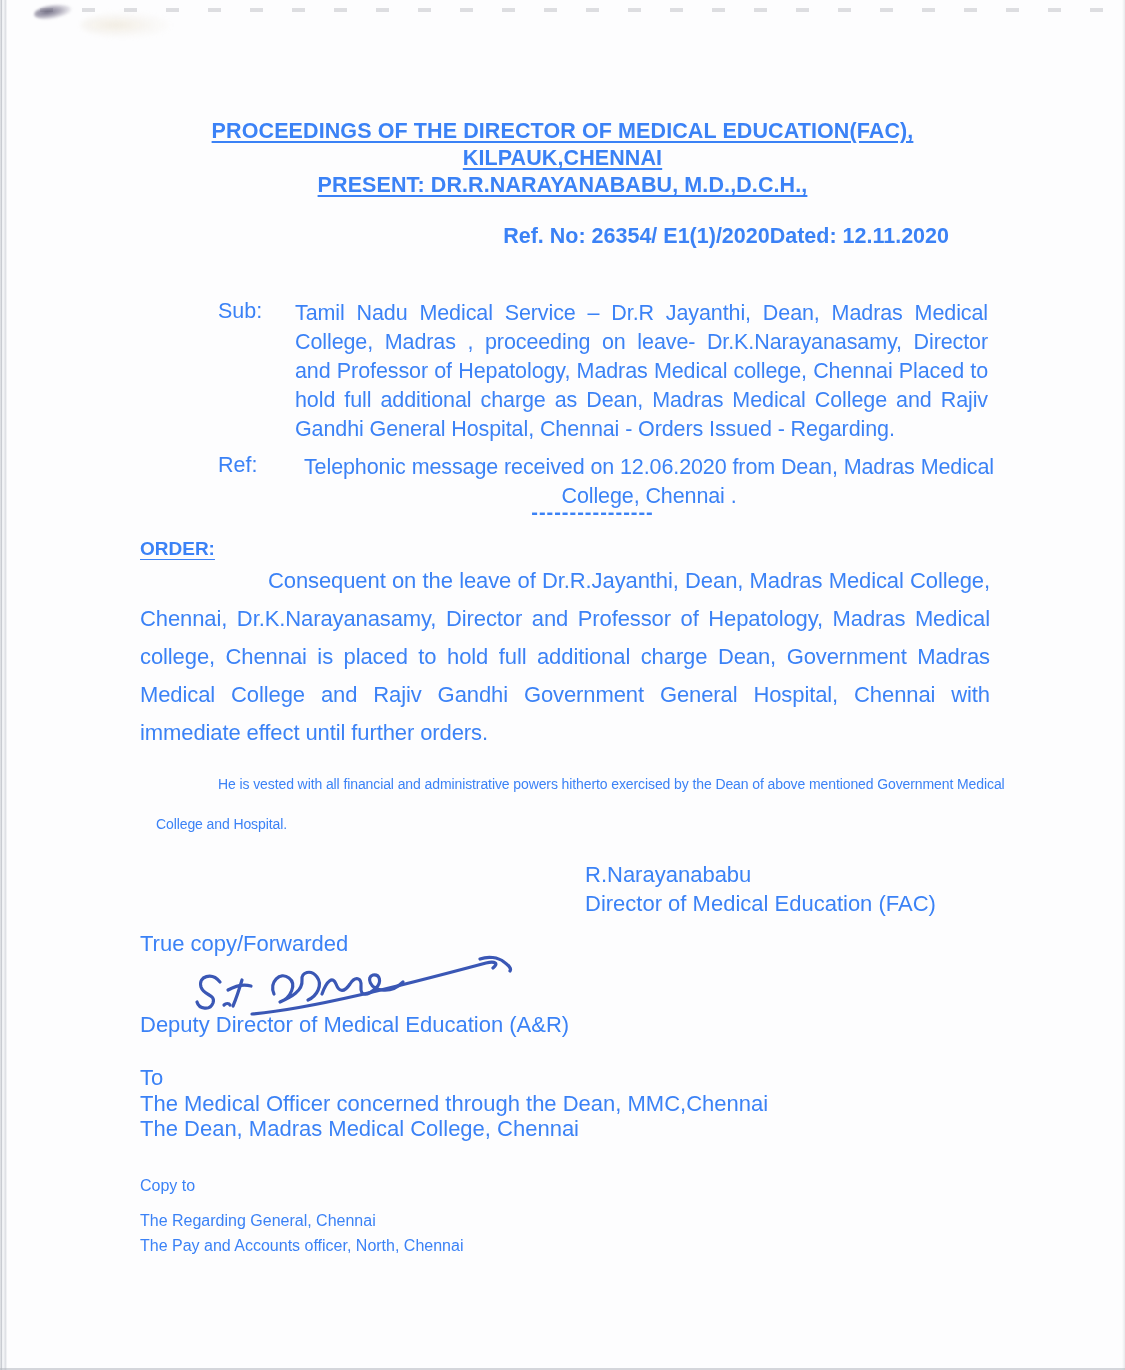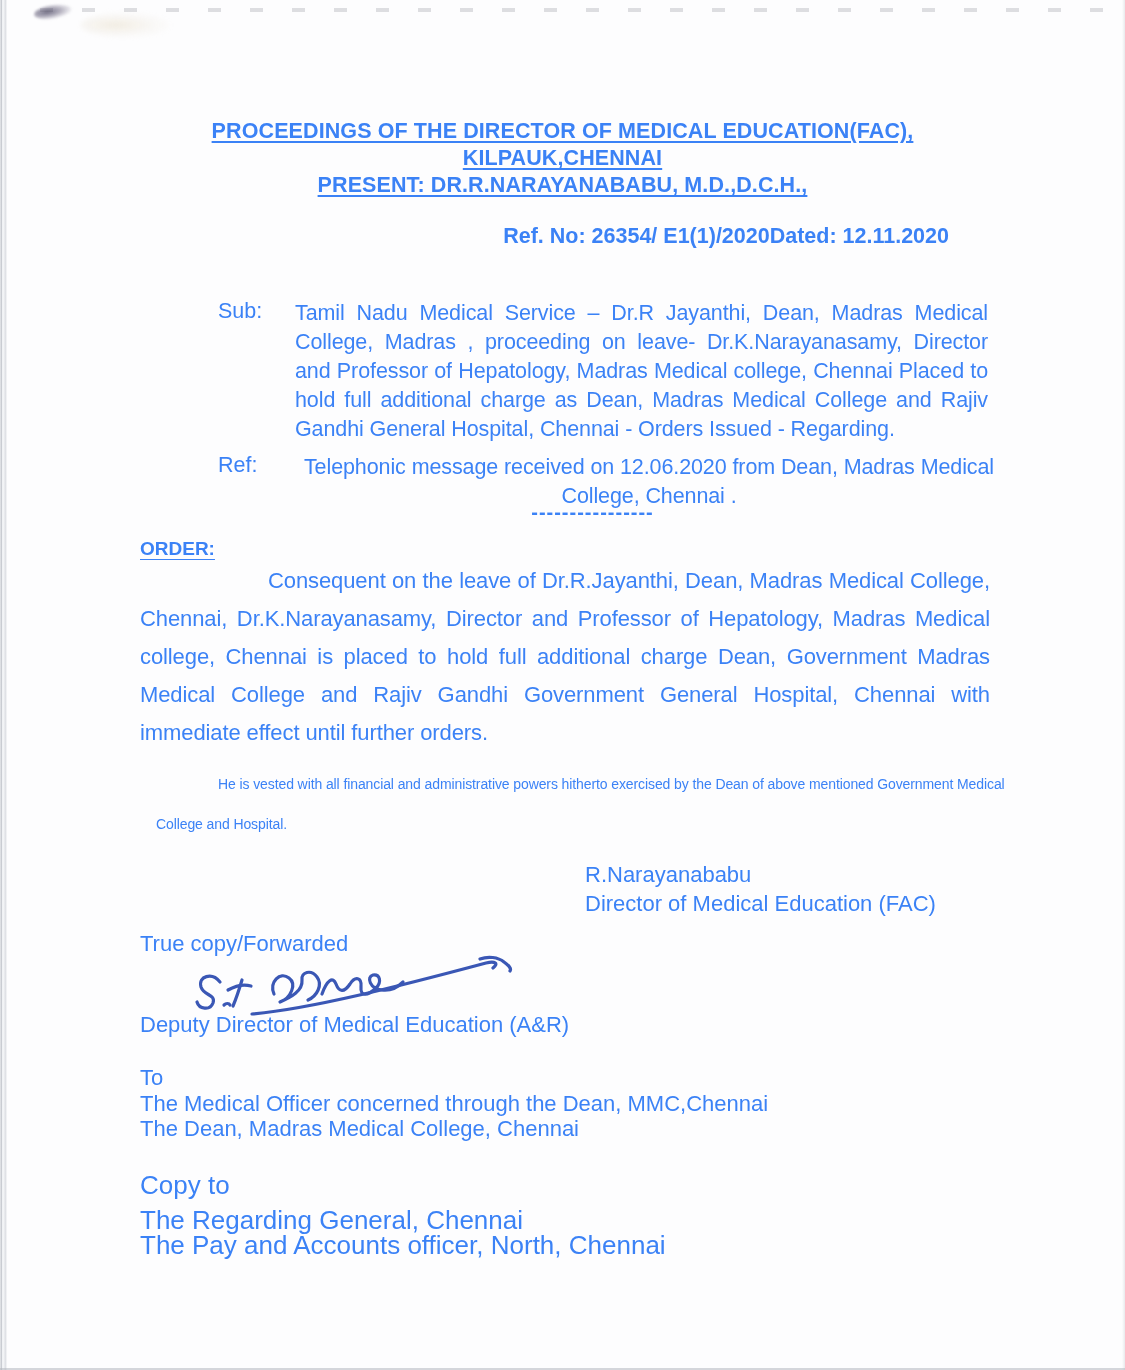--- a/index.html
+++ b/index.html
@@ -130,21 +130,21 @@
     position: absolute; top: 1012px; left: 140px;
     font-size: 22px;
   }
 
   .to-block {
     position: absolute; top: 1065px; left: 140px;
     font-size: 22px; line-height: 25.5px;
   }
   .copyto-block {
     position: absolute; top: 1173px; left: 140px;
-    font-size: 26px; line-height: 25.5px;
+    font-size: 16px; line-height: 25.5px;
   }
   .copyto-block .recipients { margin-top: 9px; }
 </style>
 </head>
 <body>
 
 <div class="page">
 
   <div class="scan-edge-left"></div>
   <div class="scan-edge-right"></div>

